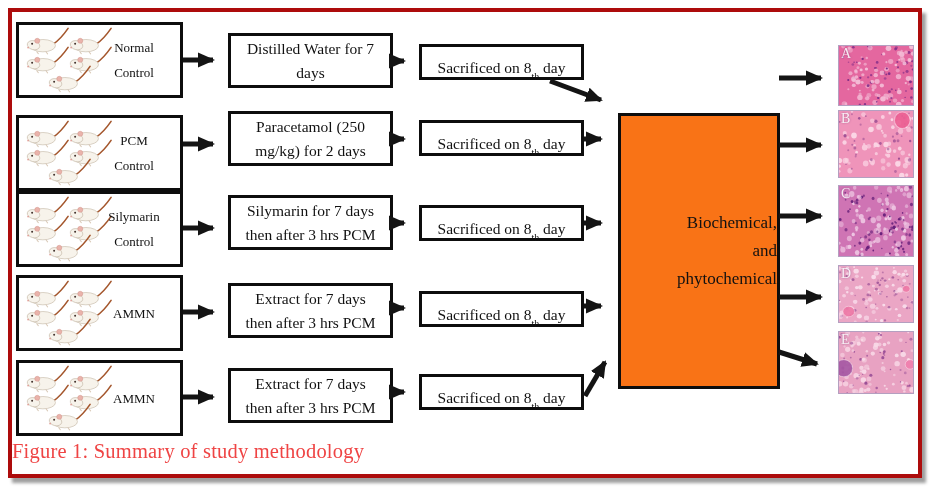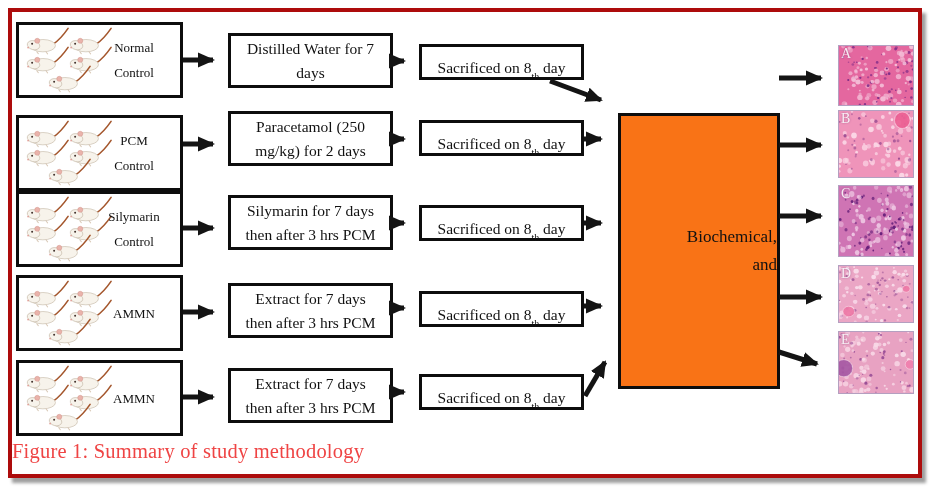--- a/index.html
+++ b/index.html
@@ -232,20 +232,21 @@
   <div class="sbox" style="top:291px">
     <span>Sacrificed on 8</span><sup>th</sup><span> day</span>
   </div>
   <div class="sbox" style="top:374px">
     <span>Sacrificed on 8</span><sup>th</sup><span> day</span>
   </div>
 
   <div class="bigbox">
     <div>Biochemical,</div>
     <div>and</div>
+    <div>phytochemical</div>
   </div>
 
   <div class="himg" style="top:45px;height:61px">
     <svg class="tissue" viewBox="0 0 76 64" preserveAspectRatio="none">
         <rect width="76" height="64" fill="#e4679f"></rect>
         <circle cx="18.3" cy="17.7" r="0.8" fill="#7c2a86" opacity="0.86"></circle>
         <circle cx="64.3" cy="5.4" r="1.2" fill="#f4bcd6" opacity="0.61"></circle>
         <circle cx="59.9" cy="17.3" r="1.1" fill="#7c2a86" opacity="0.76"></circle>
         <circle cx="48.8" cy="25.1" r="2.3" fill="#f4bcd6" opacity="0.70"></circle>
         <circle cx="9.6" cy="46.9" r="1.1" fill="#f4bcd6" opacity="0.65"></circle>

